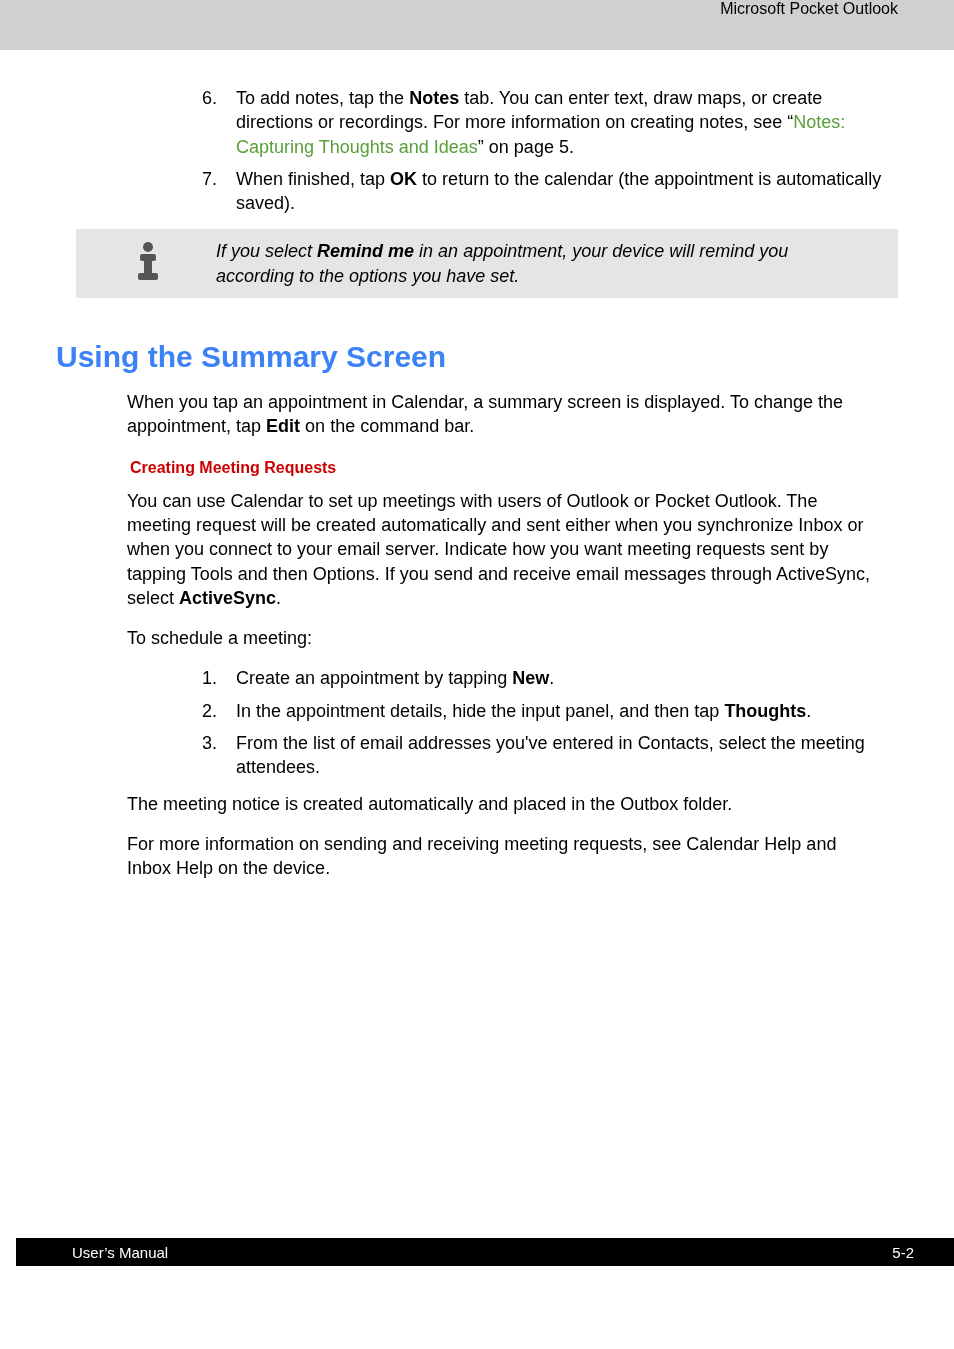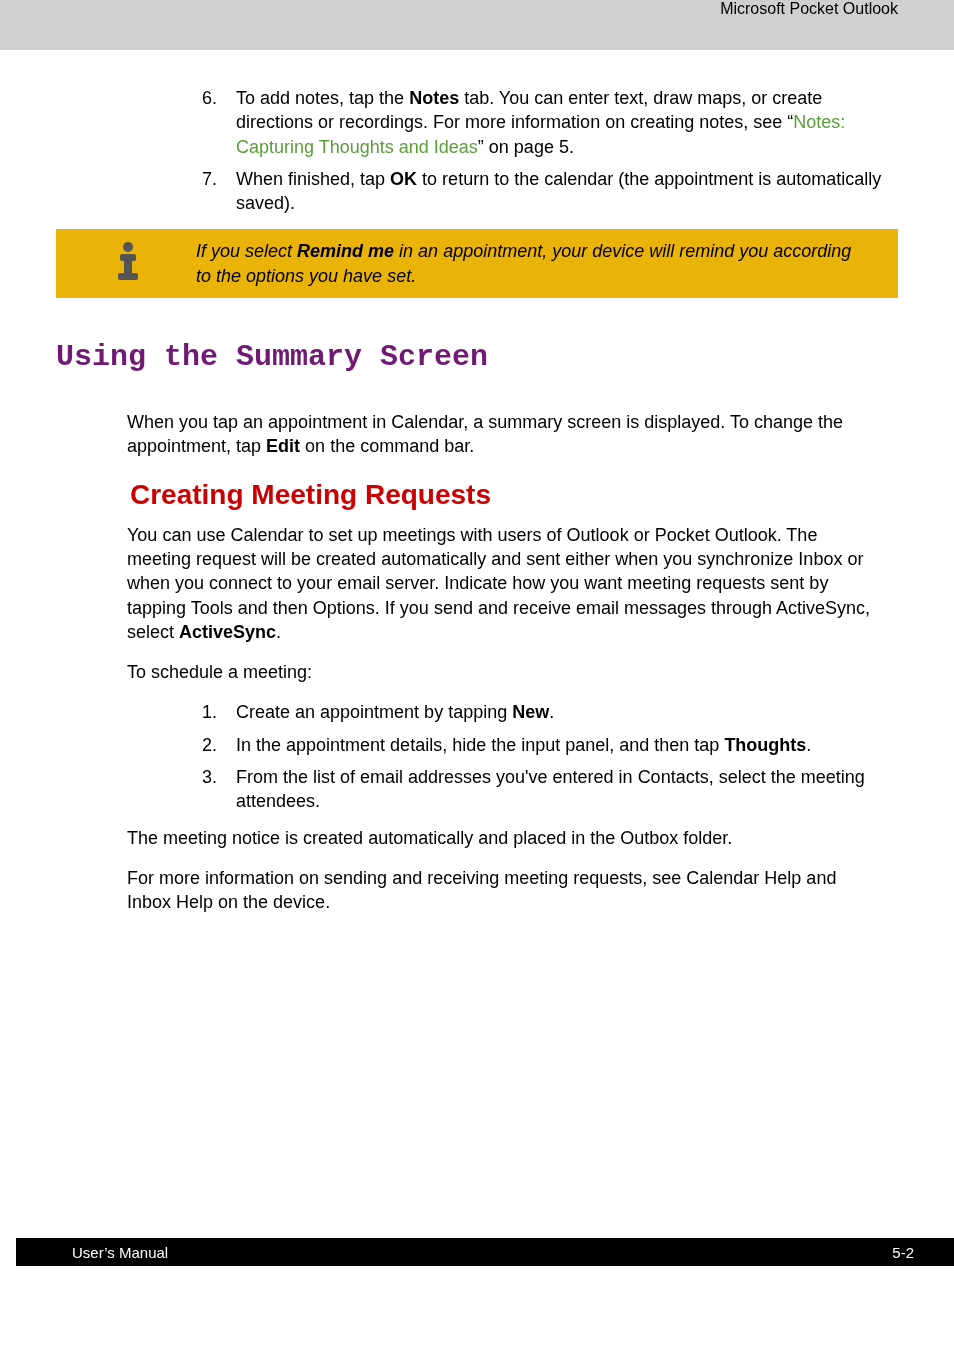--- a/index.html
+++ b/index.html
@@ -45,62 +45,63 @@
       flex: 1;
       padding-right: 14px;
     }
     .bold {
       font-weight: bold;
     }
     .link-green {
       color: #5a9e3a;
     }
     .note-box {
-      background: #eab308;
+      background: #e5e5e5;
       margin-top: 14px;
       display: flex;
       align-items: flex-start;
       padding: 10px 14px 10px 0;
+      margin-left: 20px;
     }
     .note-icon {
       width: 44px;
       height: 44px;
       margin-left: 50px;
       margin-right: 46px;
       flex-shrink: 0;
     }
     .note-text {
       font-style: italic;
       font-size: 18px;
       line-height: 1.35;
       padding-right: 20px;
     }
     .note-text .bold {
       font-weight: bold;
     }
     .h1-red {
-      color: #701a75;
-      font-family: Liberation Mono, monospace;
+      color: #3b82f6;
+      font-family: Liberation Sans, sans-serif;
       font-weight: 900;
       font-size: 30px;
       margin-top: 42px;
-      margin-bottom: 36px;
+      margin-bottom: 16px;
     }
     .body-para {
       margin-left: 71px;
       font-size: 18px;
       line-height: 1.35;
       margin-bottom: 16px;
       padding-right: 14px;
     }
     .h2-red {
       color: #cc0000;
       font-family: Arial, Helvetica, sans-serif;
       font-weight: 900;
-      font-size: 28px;
+      font-size: 16px;
       margin-top: 20px;
       margin-bottom: 12px;
       margin-left: 74px;
     }
     .footer-bar {
       position: absolute;
       bottom: 83px;
       left: 16px;
       width: 100%;
       background: #000;

